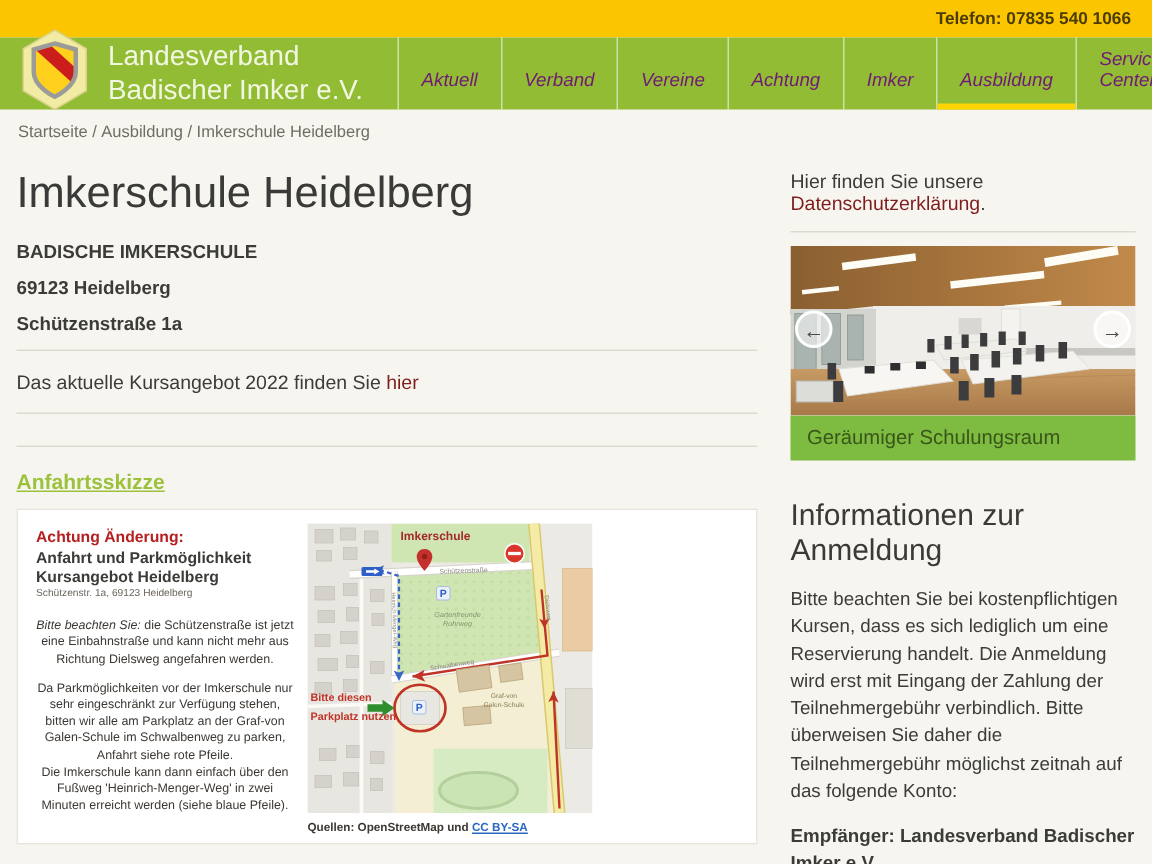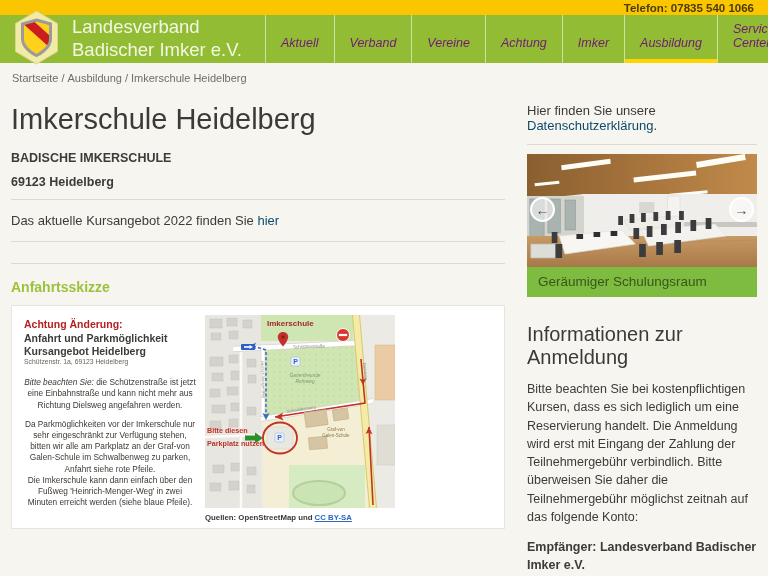--- a/index.html
+++ b/index.html
@@ -1,20 +1,20 @@
 <!DOCTYPE html>
 <html><head>
 <meta charset="utf-8">
 <style>
   * { margin:0; padding:0; box-sizing:border-box; }
   html,body { width:768px; height:576px; overflow:hidden; }
   body { font-family:"Liberation Sans", sans-serif; background:#f7f5f0; color:#3b3b38; }
 
   
-  .topbar { height:15px; background:#fbc500; display:flex; justify-content:flex-end; align-items:center; padding:0 14px; }
+  .topbar { height:25px; background:#fbc500; display:flex; justify-content:flex-end; align-items:center; padding:0 14px; }
   .topbar .phone { font-size:11.5px; font-weight:bold; color:#4a3c05; }
 
   
   .navbar { height:48px; background:#93bc35; display:flex; }
   .brand { flex:0 0 265px; display:flex; align-items:center; gap:11px; padding-left:12px; }
   .brand-title { color:#f2f7e2; font-size:18.5px; line-height:1.22; font-weight:400; }
   .nav-items { flex:1; display:flex; }
   .nav-item { flex:1 1 auto; display:flex; align-items:flex-end; justify-content:center;
               padding:0 15px 13px; border-left:1px solid rgba(255,255,255,.55);
               font-size:12.5px; color:#701a75; text-decoration:none; position:relative; cursor:pointer;font-style:italic; }
@@ -28,23 +28,23 @@
 
   
   .container { display:flex; padding:0 11px; gap:22px; }
   .col-left { width:494px; flex:0 0 494px; }
   .col-right { flex:1; min-width:0; }
 
   h1.page-title { font-size:29px; font-weight:400; color:#3a3a38; margin:13px 0 15px; }
   .addr-line { font-weight:bold; font-size:12.5px; margin-bottom:10px; }
   hr.rule { border:none; border-top:1px solid #ddd9d0; }
   .course-line { font-size:13px; margin:13px 0; }
-  a.green-link { color:#0c4a6e; text-decoration:none; cursor:pointer; }
+  a.green-link { color:#7f1d1d; text-decoration:none; cursor:pointer; }
   .spacer-rule { margin-top:21px; }
-  .section-heading { color:#9cc23c; font-size:14px; font-weight:bold; margin:15px 0 10px; }
+  .section-heading { color:#9cc23c; font-size:14px; font-weight:bold; margin:15px 0 10px;text-decoration:underline; }
 
   
   .map-box { background:#fff; border:1px solid #e7e4dc; display:flex; gap:9px; padding:9px 6px 6px 12px; height:224px; }
   .map-text { width:172px; flex:0 0 172px; padding-top:3px; }
   .notice-title { color:#b51f1f; font-weight:bold; font-size:10.5px; margin-bottom:2px; }
   .notice-sub { font-weight:bold; font-size:10.5px; line-height:1.25; }
   .notice-addr { font-size:6.8px; color:#6a645c; margin-bottom:12px; }
   .notice-p { font-size:8.3px; line-height:1.35; color:#3d3833; margin-bottom:8px;text-align:center; }
   .notice-p.tight { margin-bottom:0; }
   .lead-italic { font-style:italic; }
@@ -114,20 +114,21 @@
 <div class="breadcrumb">
   <a>Startseite</a><span class="crumb-sep">/</span><a>Ausbildung</a><span class="crumb-sep">/</span><span>Imkerschule Heidelberg</span>
 </div>
 
 <div class="container">
 
   <div class="col-left">
     <h1 class="page-title">Imkerschule Heidelberg</h1>
     <p class="addr-line">BADISCHE IMKERSCHULE</p>
     <p class="addr-line">69123 Heidelberg</p>
+    <p class="addr-line">Schützenstraße 1a</p>
     <hr class="rule">
     <p class="course-line"><span>Das aktuelle Kursangebot 2022 finden Sie </span><a class="green-link">hier</a></p>
     <hr class="rule">
     <hr class="rule spacer-rule">
     <h2 class="section-heading">Anfahrtsskizze</h2>
 
     <div class="map-box">
       <div class="map-text">
         <p class="notice-title">Achtung Änderung:</p>
         <p class="notice-sub">Anfahrt und Parkmöglichkeit Kursangebot Heidelberg</p>

